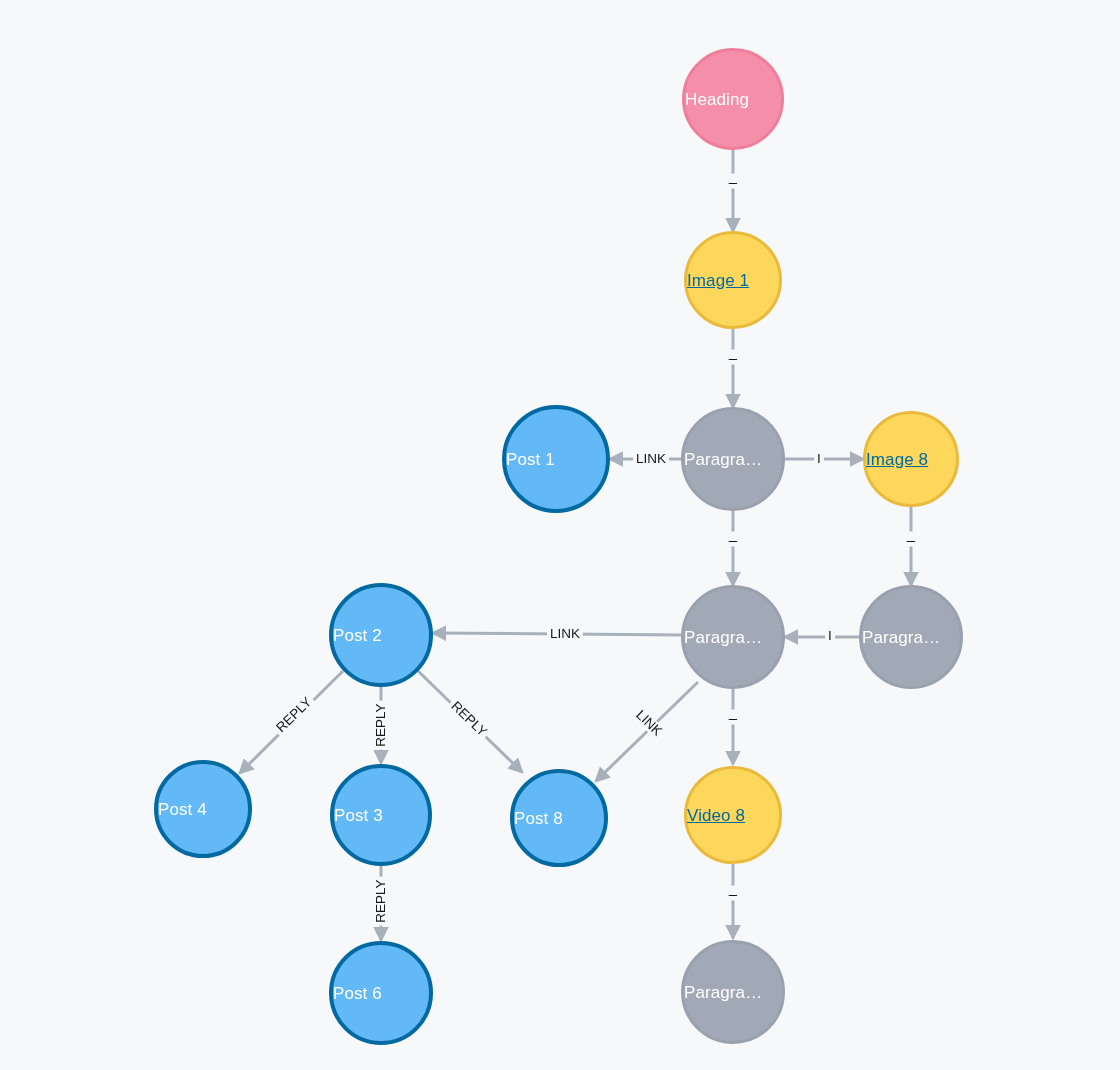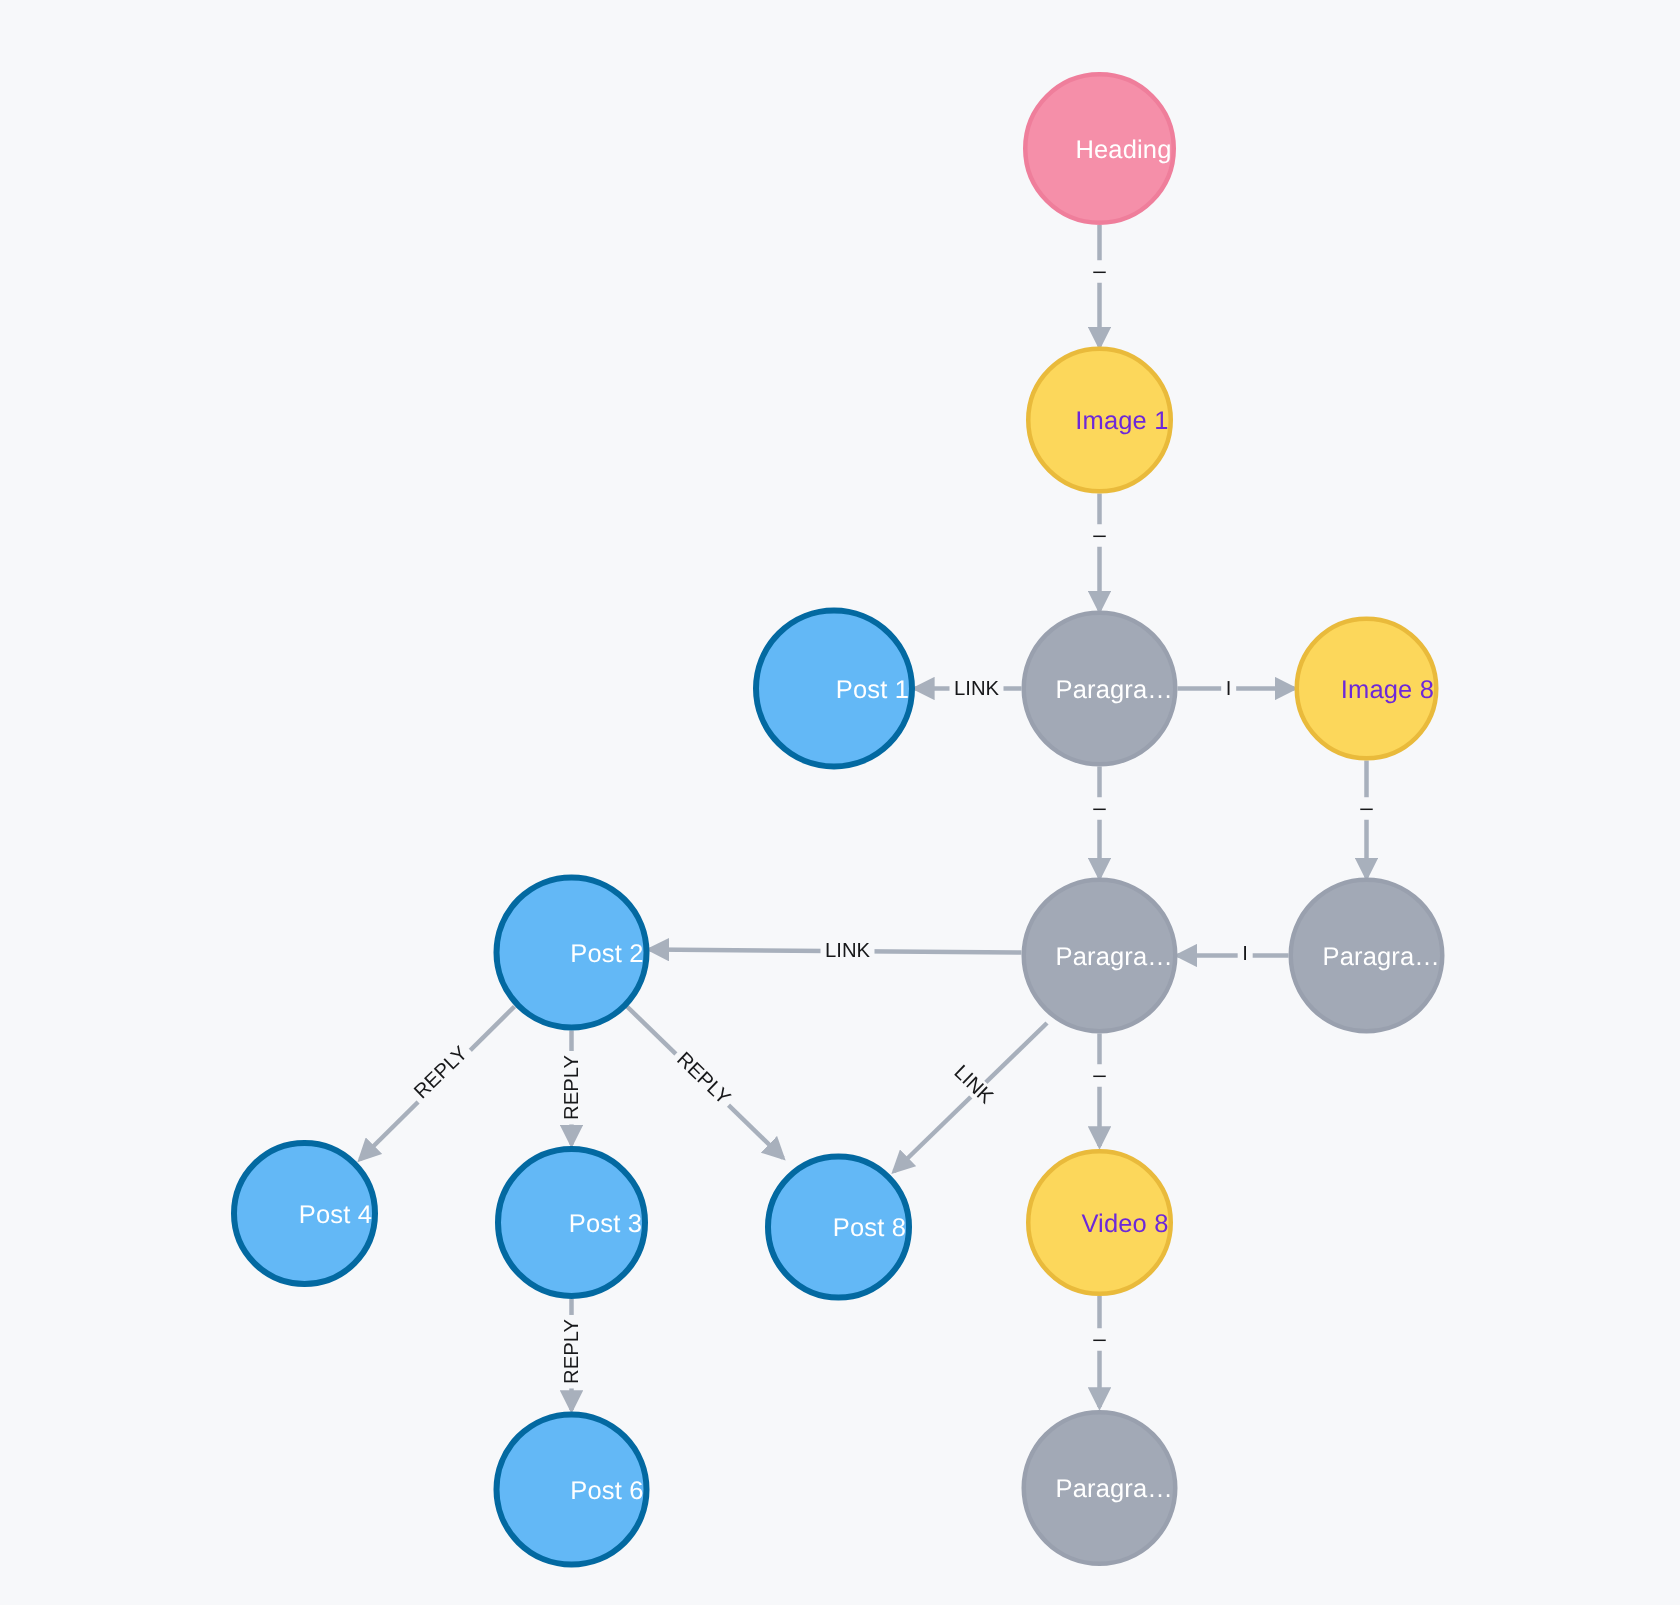--- a/index.html
+++ b/index.html
@@ -24,34 +24,34 @@
     top: 0;
     width: 1120px;
     height: 1070px;
   }
   .node {
     position: absolute;
     border-radius: 50%;
     box-sizing: border-box;
     display: flex;
     align-items: center;
-    justify-content: flex-end;
+    justify-content: flex-start;
     overflow: visible;
   }
   .node-label {
     font-size: 17px;
     line-height: 1;
     white-space: nowrap;
     letter-spacing: 0.1px;
     user-select: none;
   }
   .node.kind-heading  { background: #f58fa9; border: 3px solid #ef7e9b; }
   .node.kind-heading  .node-label { color: #ffffff; }
   .node.kind-media    { background: #fcd75b; border: 3px solid #e9ba3b; }
-  .node.kind-media    .node-label { color: #6d28d9; }
+  .node.kind-media    .node-label { color: #0369a1; text-decoration: underline; }
   .node.kind-text     { background: #a2a9b6; border: 3px solid #99a0ae; }
   .node.kind-text     .node-label { color: #ffffff; }
   .node.kind-post     { background: #63b8f6; border: 4px solid #0369a1; }
   .node.kind-post     .node-label { color: #ffffff; }
 
   .edge-label {
     position: absolute;
     font-size: 13.5px;
     font-weight: 400;
     color: #17181a;

